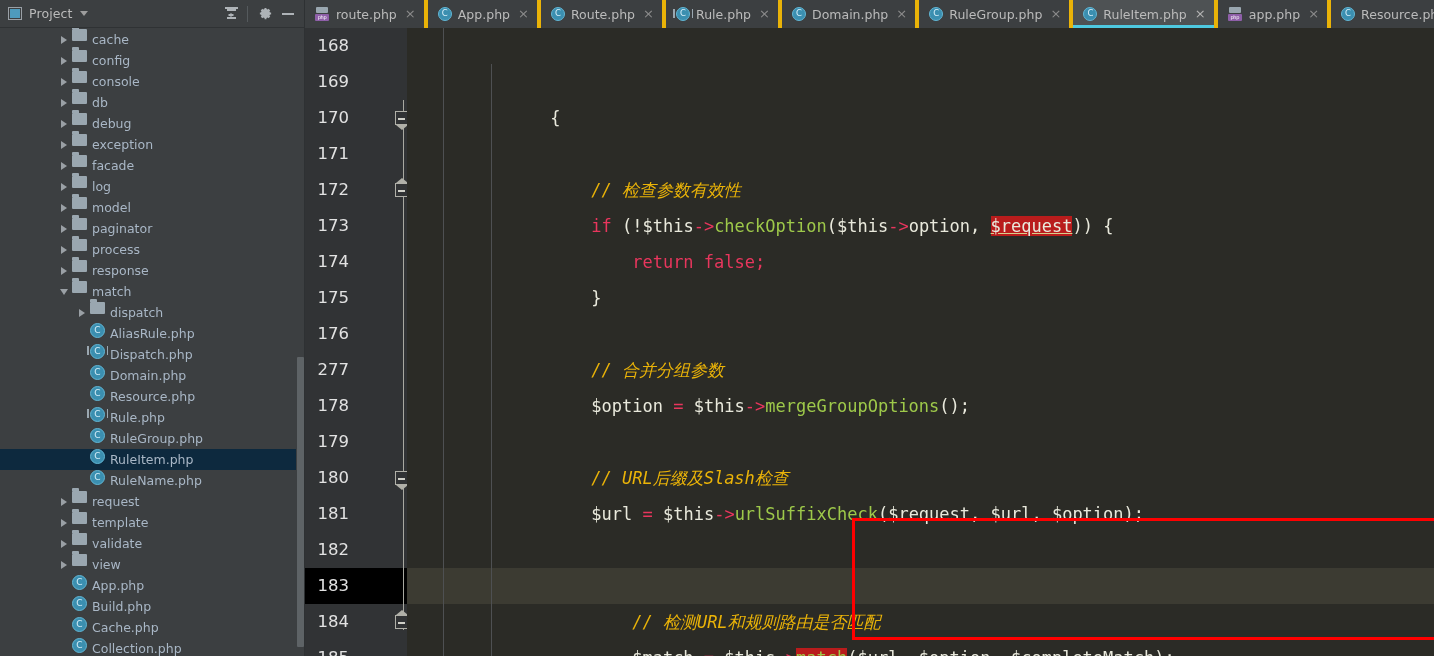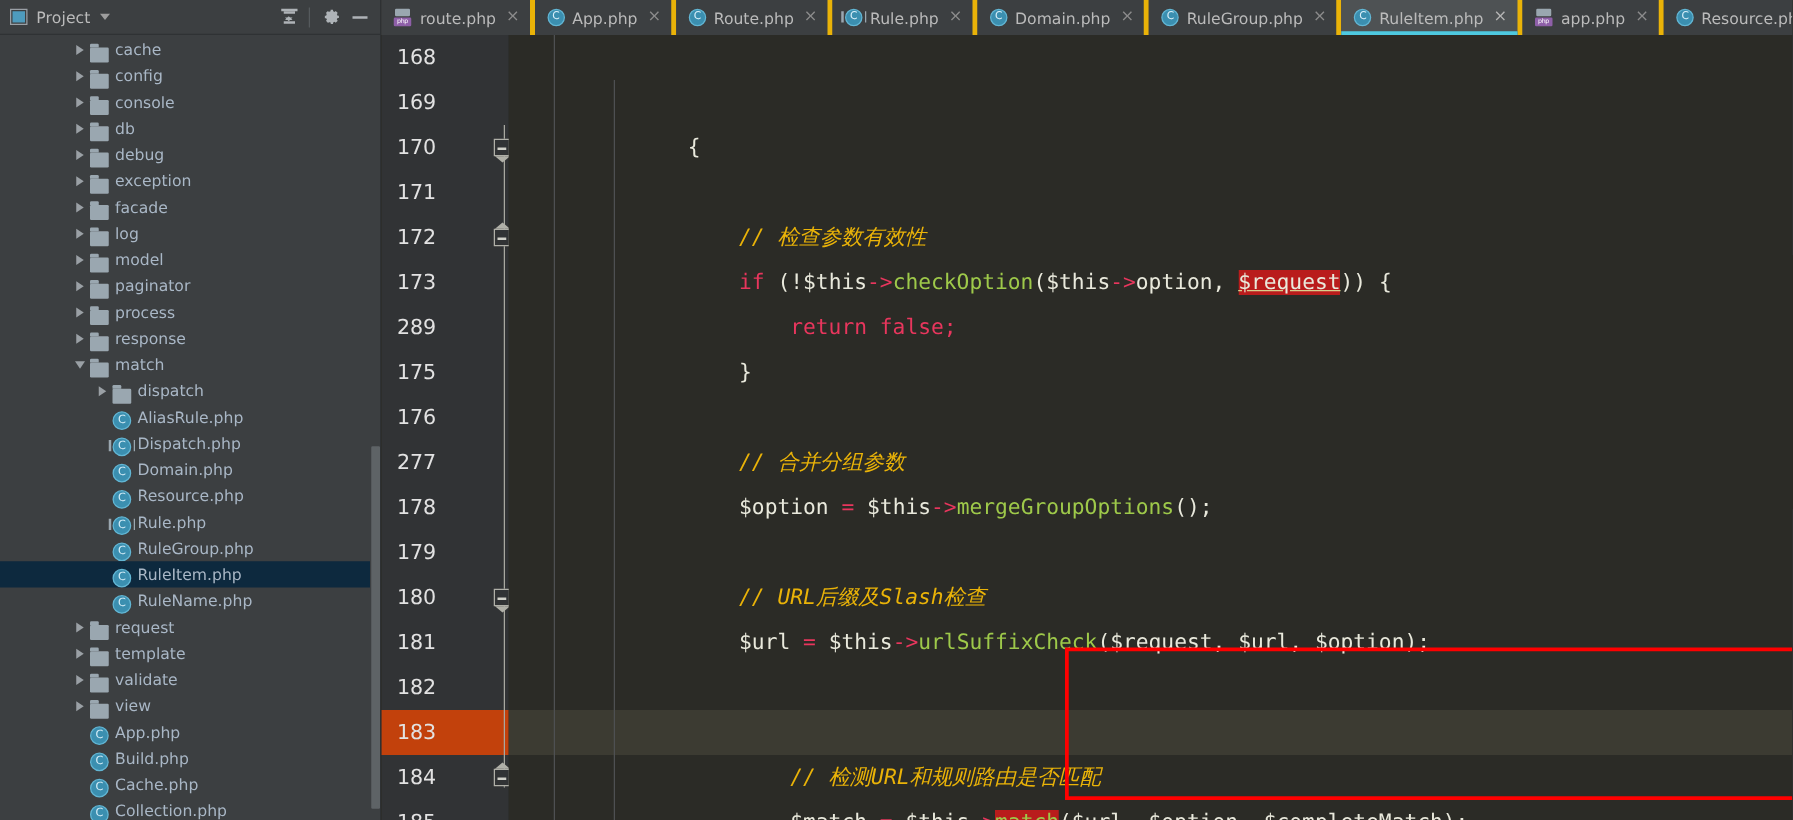--- a/index.html
+++ b/index.html
@@ -76,21 +76,21 @@
   .ic-gear { display:block; }
   
   .ic-min { width: 12px; height: 2px; background: #aeb3b7; }
 
   
   #tree {
     flex: 1 1 auto; position: relative; overflow: hidden;
     background: #3c3f41; padding-top: 1px;
   }
   .trow {
-    height: 21px; display: flex; align-items: flex-end;
+    height: 21px; display: flex; align-items: flex-start;
     font-size: 12.5px; color: #a9b7c6; white-space: nowrap;
     padding-right: 4px; position: relative;
   }
   .trow.sel { background: #0d293e; }
   .tw { flex: 0 0 auto; }
   .arrow {
     width: 12px; height: 21px; flex: 0 0 12px;
     display: flex; align-items: center; justify-content: center;
   }
   .arrow.closed::before {
@@ -217,21 +217,21 @@
   .gline {
     height: 36px; position: relative;
   }
   .gnum {
     position: absolute; right: 58px; top: 0;
     height: 36px; line-height: 36px;
     color: #e2e2e2; font-size: 16.5px;
     font-family: "DejaVu Sans", sans-serif;
     text-align: right; width: 46px;
   }
-  .gline.cur { background: #c2410c; padding-left: 35px; }
+  .gline.cur { background: #000000; padding-left: 35px; }
   #fold-col {
     position: absolute; left: 95px; top: 0; width: 7px; height: 100%;
   }
   #fold-line {
     position: absolute; left: 3px; top: 72px; width: 1px;
     height: 530px; background: #a8a8a0;
   }
   .fold-mark {
     position: absolute; left: -5px; width: 13px; height: 14px;
     border: 1px solid #b0b0a8; background: #313335;
@@ -586,21 +586,21 @@
           <div class="gline">
             <span class="gnum">171</span>
           </div>
           <div class="gline">
             <span class="gnum">172</span>
           </div>
           <div class="gline">
             <span class="gnum">173</span>
           </div>
           <div class="gline">
-            <span class="gnum">289</span>
+            <span class="gnum">174</span>
           </div>
           <div class="gline">
             <span class="gnum">175</span>
           </div>
           <div class="gline">
             <span class="gnum">176</span>
           </div>
           <div class="gline">
             <span class="gnum">277</span>
           </div>

